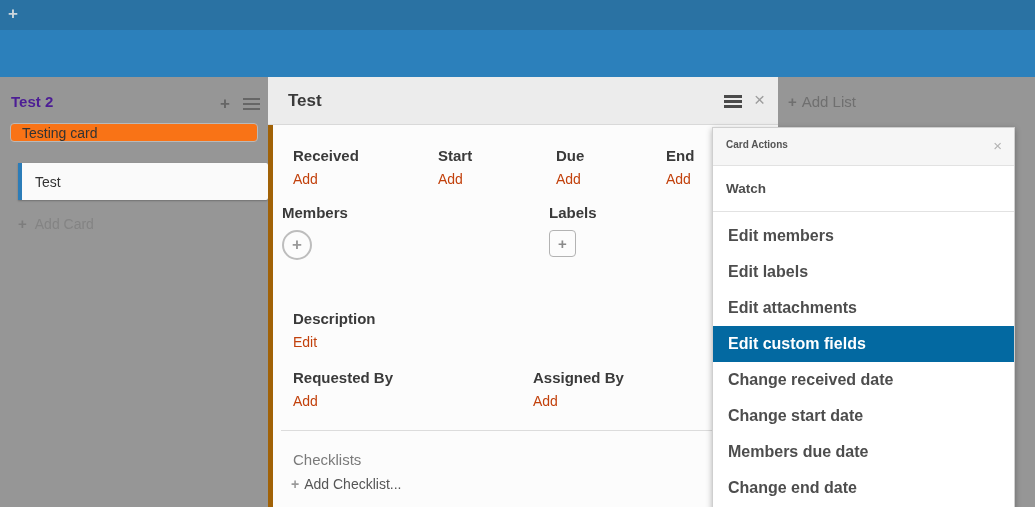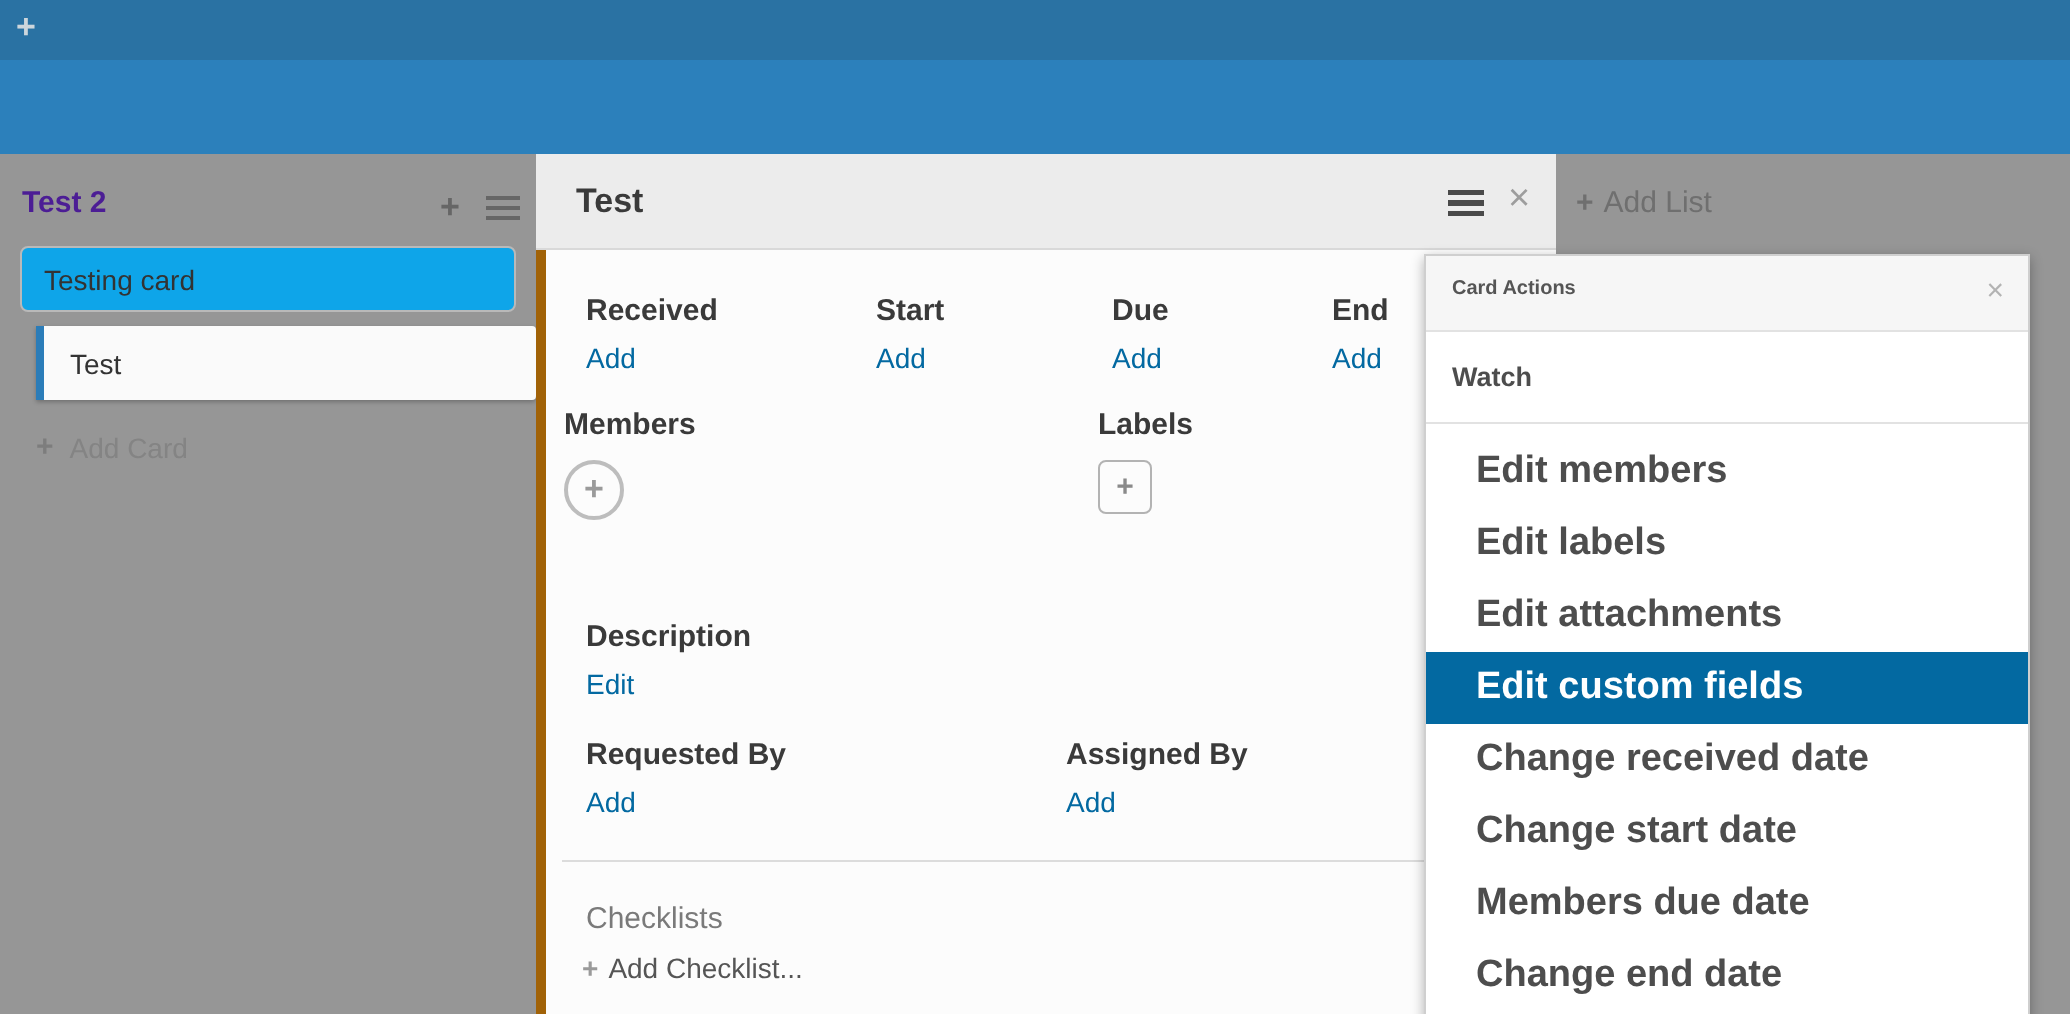--- a/index.html
+++ b/index.html
@@ -10,21 +10,21 @@
   
   .topbar { position:absolute; left:0; top:0; width:1035px; height:30px; background:#2a72a3; }
   .topbar-plus { position:absolute; left:8px; top:4px; color:#cdd6dc; font-size:17px; font-weight:bold; cursor:pointer; }
   .appheader { position:absolute; left:0; top:30px; width:1035px; height:47px; background:#2c80bb; }
 
   
   .list-title { position:absolute; left:11px; top:93px; font-size:15px; font-weight:bold; color:#4c1d95; }
   .list-add-icon { position:absolute; left:220px; top:94px; font-size:17px; font-weight:bold; color:#666; cursor:pointer; }
   .list-menu-icon { position:absolute; left:243px; top:98px; width:17px; height:12px; cursor:pointer;
       background:linear-gradient(#666 0 2px, transparent 2px 5px, #666 5px 7px, transparent 7px 10px, #666 10px 12px); }
-  .card-item { position:absolute; left:10px; width:248px; height:33px; background:#0ea5e9;
+  .card-item { position:absolute; left:10px; width:248px; height:19px; background:#f97316;
       border:1px solid #b9b9b9; border-radius:4px; display:flex; align-items:center;
       padding-left:11px; font-size:14px; color:#333; cursor:pointer; }
   .card-item.first { top:123px; }
   .card-item.active { left:18px; top:163px; width:250px; height:37px; background:#fafafa;
       border:none; border-left:4px solid #2b7cb8; border-radius:0 2px 2px 0;
       padding-left:13px; box-shadow:0 1px 2px rgba(0,0,0,.25); }
   .add-card { position:absolute; left:18px; top:215px; font-size:14px; color:#848484; cursor:pointer; display:flex; gap:8px; align-items:center; }
   .add-card .plus { font-weight:bold; font-size:15px; color:#7d7d7d; }
 
   
@@ -34,21 +34,21 @@
   
   .panel { position:absolute; left:268px; top:77px; width:510px; height:430px; background:#fcfcfc; }
   .panel-header { position:relative; height:48px; background:#ececec; border-bottom:1px solid #d9d9d9; }
   .panel-title { position:absolute; left:20px; top:14px; font-size:17px; font-weight:bold; color:#3a3a3a; }
   .panel-hamburger { position:absolute; left:456px; top:18px; width:18px; height:13px; cursor:pointer;
       background:linear-gradient(#4a4a4a 0 2.6px, transparent 2.6px 5.2px, #4a4a4a 5.2px 7.8px, transparent 7.8px 10.4px, #4a4a4a 10.4px 13px); }
   .panel-close { position:absolute; left:486px; top:12px; font-size:19px; color:#9d9d9d; cursor:pointer; }
   .panel-body { border-left:5px solid #a16207; height:421px; overflow:hidden; }
 
   .field-label { font-size:15px; font-weight:bold; color:#3a3a3a; line-height:18px; }
-  .action-link { font-size:14px; color:#0369a1; line-height:17px; margin-top:6px; cursor:pointer; }
+  .action-link { font-size:14px; color:#c2410c; line-height:17px; margin-top:6px; cursor:pointer; }
 
   .dates-row { display:grid; grid-template-columns:145px 118px 110px auto; padding-left:20px; margin-top:22px; }
   .people-row { display:grid; grid-template-columns:243px auto; padding-left:9px; margin-top:16px;gap:24px; }
   .member-add-btn { margin-top:8px; width:30px; height:30px; border:2px solid #bdbdbd; border-radius:50%;
       color:#9a9a9a; font-size:17px; font-weight:bold; display:flex; align-items:center; justify-content:center; cursor:pointer; background:#fcfcfc; }
   .label-add-btn { margin-top:8px; width:27px; height:27px; border:1px solid #b3b3b3; border-radius:4px;
       color:#8a8a8a; font-size:15px; font-weight:bold; display:flex; align-items:center; justify-content:center; cursor:pointer; background:#fcfcfc; }
 
   .desc-section { padding-left:20px; margin-top:50px; }
   .req-row { display:grid; grid-template-columns:240px auto; padding-left:20px; margin-top:18px; }
@@ -62,21 +62,21 @@
 
   
   .menu { position:absolute; left:712px; top:127px; width:303px; height:420px; background:#fff;
       border:1px solid #cfcfcf; box-shadow:0 2px 6px rgba(0,0,0,.3); }
   .menu-header { position:relative; height:38px; background:#f6f6f6; border-bottom:1px solid #e2e2e2; }
   .menu-title { position:absolute; left:13px; top:11px; font-size:10px; font-weight:bold; color:#555; }
   .menu-close { position:absolute; right:12px; top:9px; font-size:15px; color:#b3b3b3; cursor:pointer; }
   .menu-watch { height:46px; line-height:46px; padding-left:13px; font-size:13.5px; font-weight:bold;
       color:#4d4d4d; border-bottom:1px solid #e2e2e2; cursor:pointer; background:#fff; }
   .menu-items { padding-top:6px; }
-  .menu-item { height:36px; line-height:36px; padding-left:25px; font-size:19px; font-weight:bold;
+  .menu-item { height:36px; line-height:36px; padding-left:15px; font-size:16px; font-weight:bold;
       color:#4d4d4d; cursor:pointer; background:#fff; }
   .menu-item.active { background:#0369a1; color:#fff; }
 </style>
 </head>
 <body>
 
 <div class="screen">
 
   <div class="topbar">
     <span class="topbar-plus">+</span>

